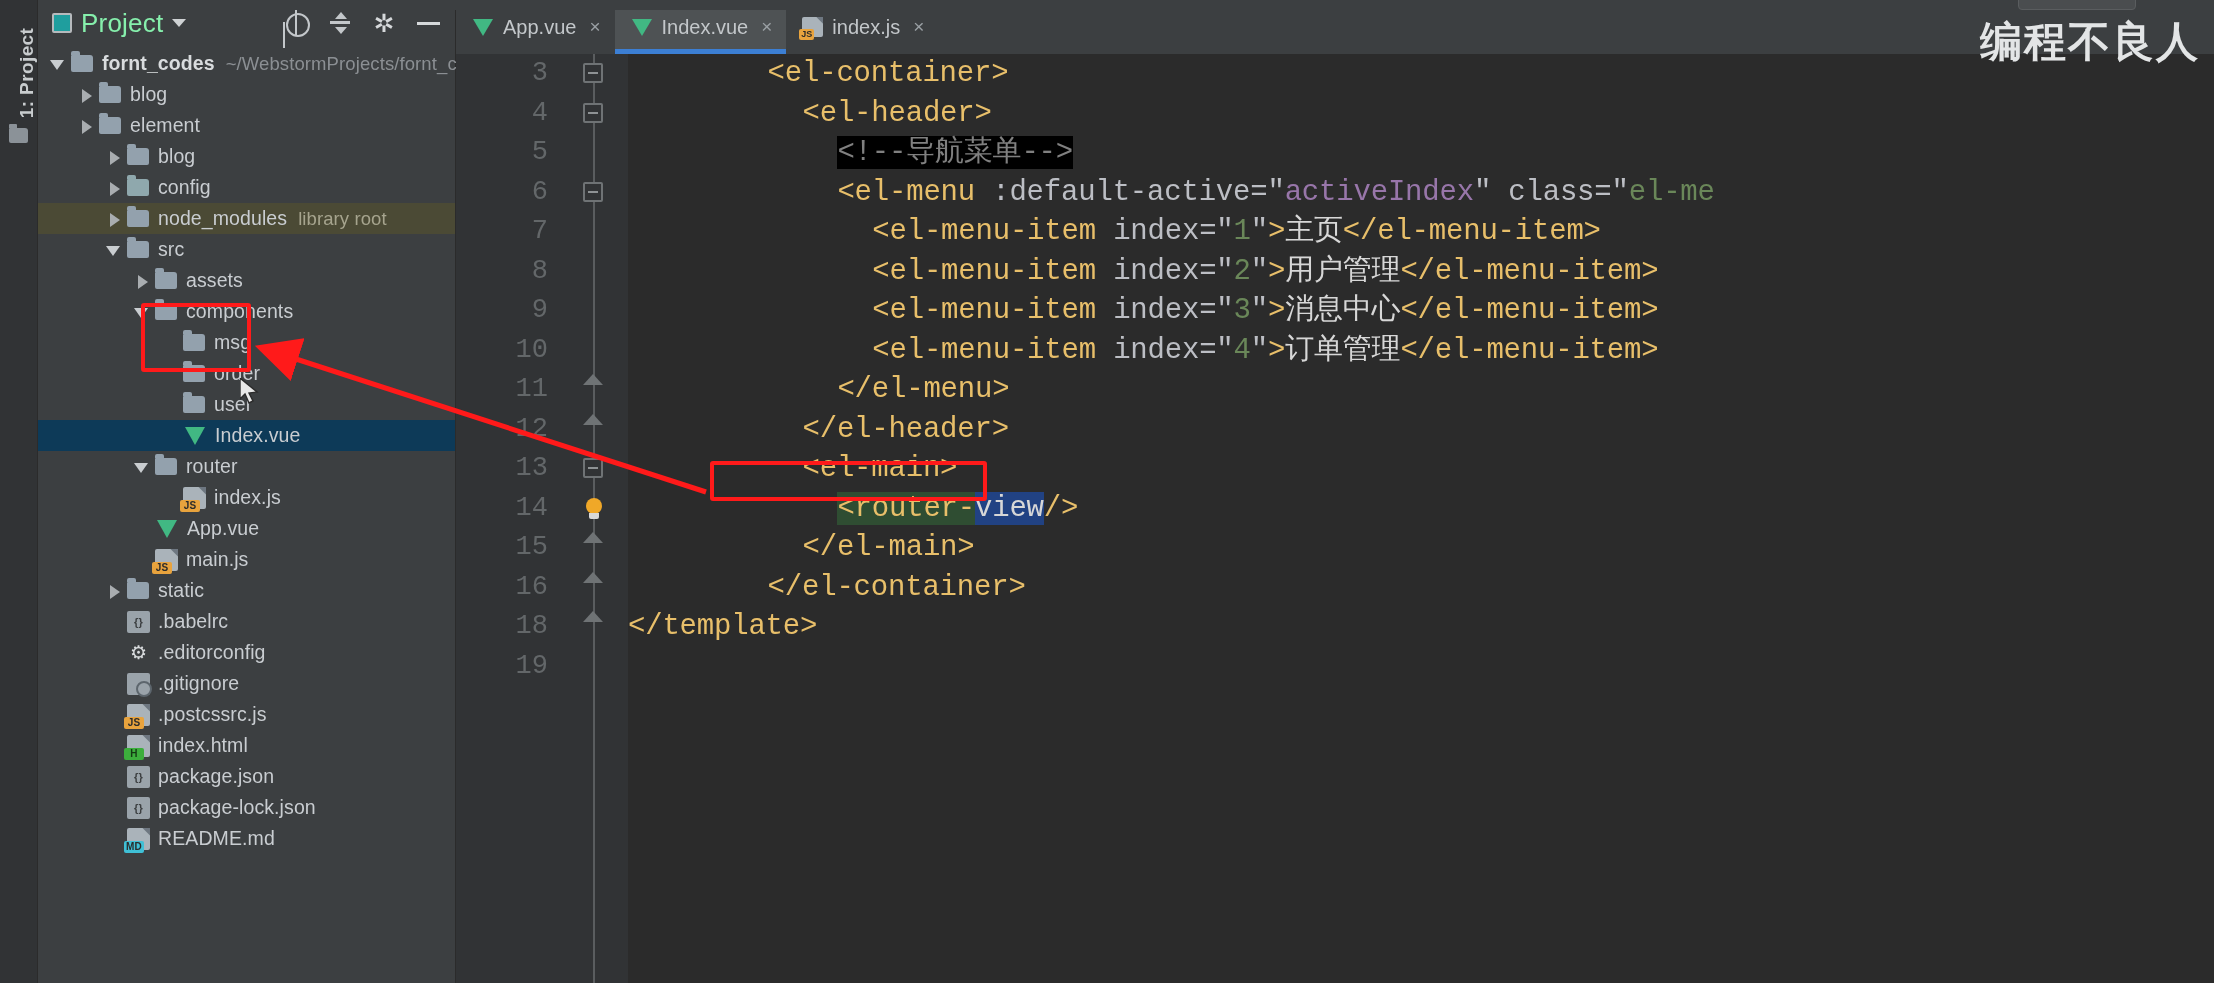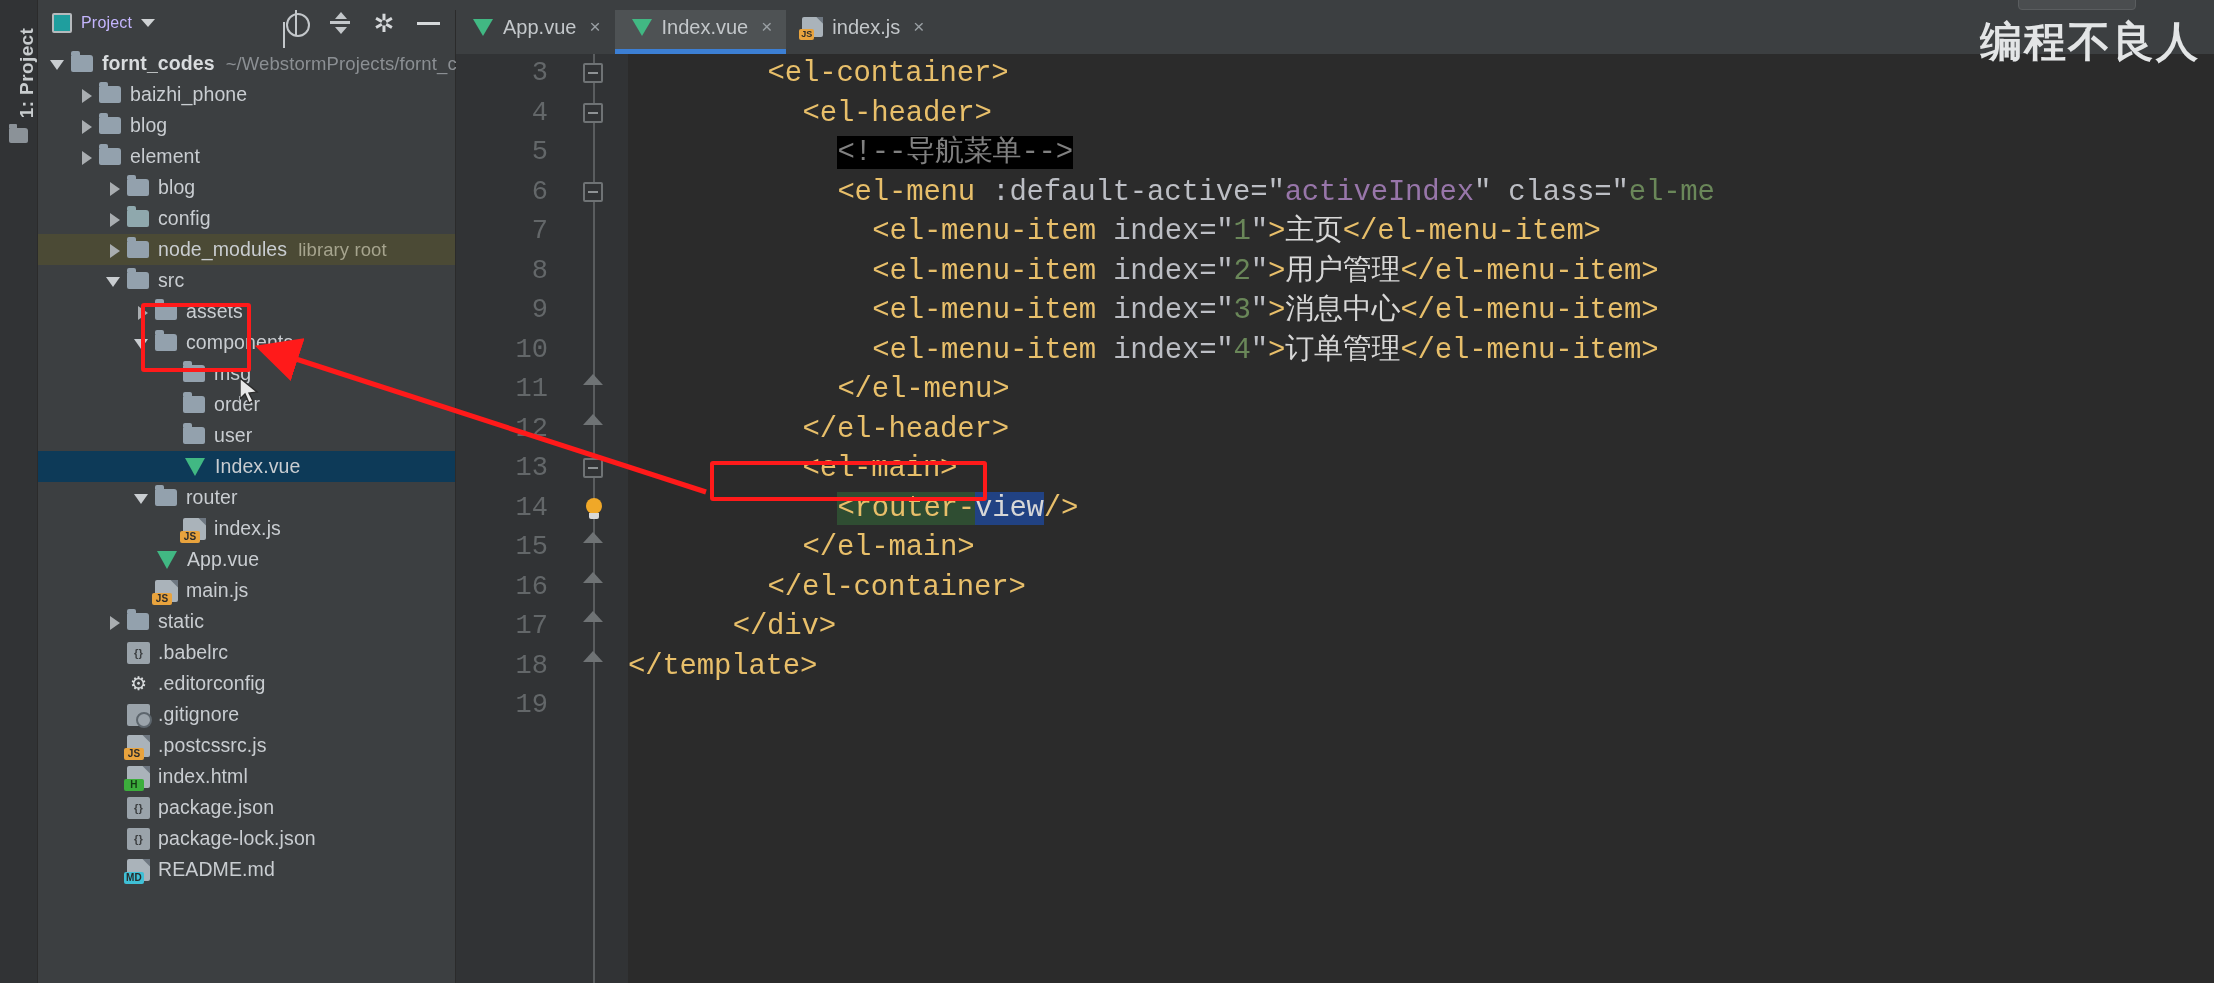--- a/index.html
+++ b/index.html
@@ -37,21 +37,21 @@
     background: #3c3f41; border-right: 1px solid #2b2b2b;
   }
   .panel-header {
     position: relative; height: 46px; display: flex; align-items: center;
     padding: 0 8px 0 14px; background: #3c3f41;
   }
   .proj-icon {
     width: 20px; height: 20px; border: 2px solid #b6babd; border-radius: 2px;
     background: #1f9e9e; flex: 0 0 auto; margin-right: 9px;
   }
-  .panel-title { color: #c4b5fd; font-size: 16px; letter-spacing: .2px; }
+  .panel-title { color: #86efac; font-size: 26px; letter-spacing: .2px; }
   .caret-dn {
     width: 0; height: 0; margin-left: 9px;
     border-left: 7px solid transparent; border-right: 7px solid transparent;
     border-top: 8px solid #cfd2d4;
   }
   .hdr-actions { margin-left: auto; display: flex; align-items: center; gap: 18px; padding-right: 6px; }
   .ic { width: 26px; height: 26px; position: relative; display: inline-block; }
   .ic-target:before {
     content: ""; position: absolute; left: 3px; top: 3px; width: 20px; height: 20px;
     border: 2px solid #c3c7ca; border-radius: 50%;
@@ -301,25 +301,20 @@
     <div class="tree" id="tree">
         <div class="row i0">
           <span class="tw d"></span>
           <span class="fico"></span>
           <span class="name bold">fornt_codes</span>
           <span class="sub">~/WebstormProjects/fornt_codes</span>
         </div>
         <div class="row i1">
           <span class="tw r"></span>
           <span class="fico"></span>
-          <span class="name">baizhi_phone</span>
-        </div>
-        <div class="row i1">
-          <span class="tw r"></span>
-          <span class="fico"></span>
           <span class="name">blog</span>
         </div>
         <div class="row i1">
           <span class="tw r"></span>
           <span class="fico"></span>
           <span class="name">element</span>
         </div>
         <div class="row i2">
           <span class="tw r"></span>
           <span class="fico"></span>
@@ -530,25 +525,20 @@
           </div>
           <div class="cl">
             <span class="ln">15</span>
             <span class="fold arrow-up"></span>
             <span class="txt" style="padding-left: 174.5px;"><span class="tag">&lt;/el-main&gt;</span></span>
           </div>
           <div class="cl">
             <span class="ln">16</span>
             <span class="fold arrow-up"></span>
             <span class="txt" style="padding-left: 139.6px;"><span class="tag">&lt;/el-container&gt;</span></span>
-          </div>
-          <div class="cl">
-            <span class="ln">17</span>
-            <span class="fold arrow-up"></span>
-            <span class="txt" style="padding-left: 104.7px;"><span class="tag">&lt;/div&gt;</span></span>
           </div>
           <div class="cl">
             <span class="ln">18</span>
             <span class="fold arrow-up"></span>
             <span class="txt" style="padding-left: 0px;"><span class="tag">&lt;/template&gt;</span></span>
           </div>
           <div class="cl">
             <span class="ln">19</span>
             <span class="txt" style="padding-left: 0px;"></span>
           </div>

